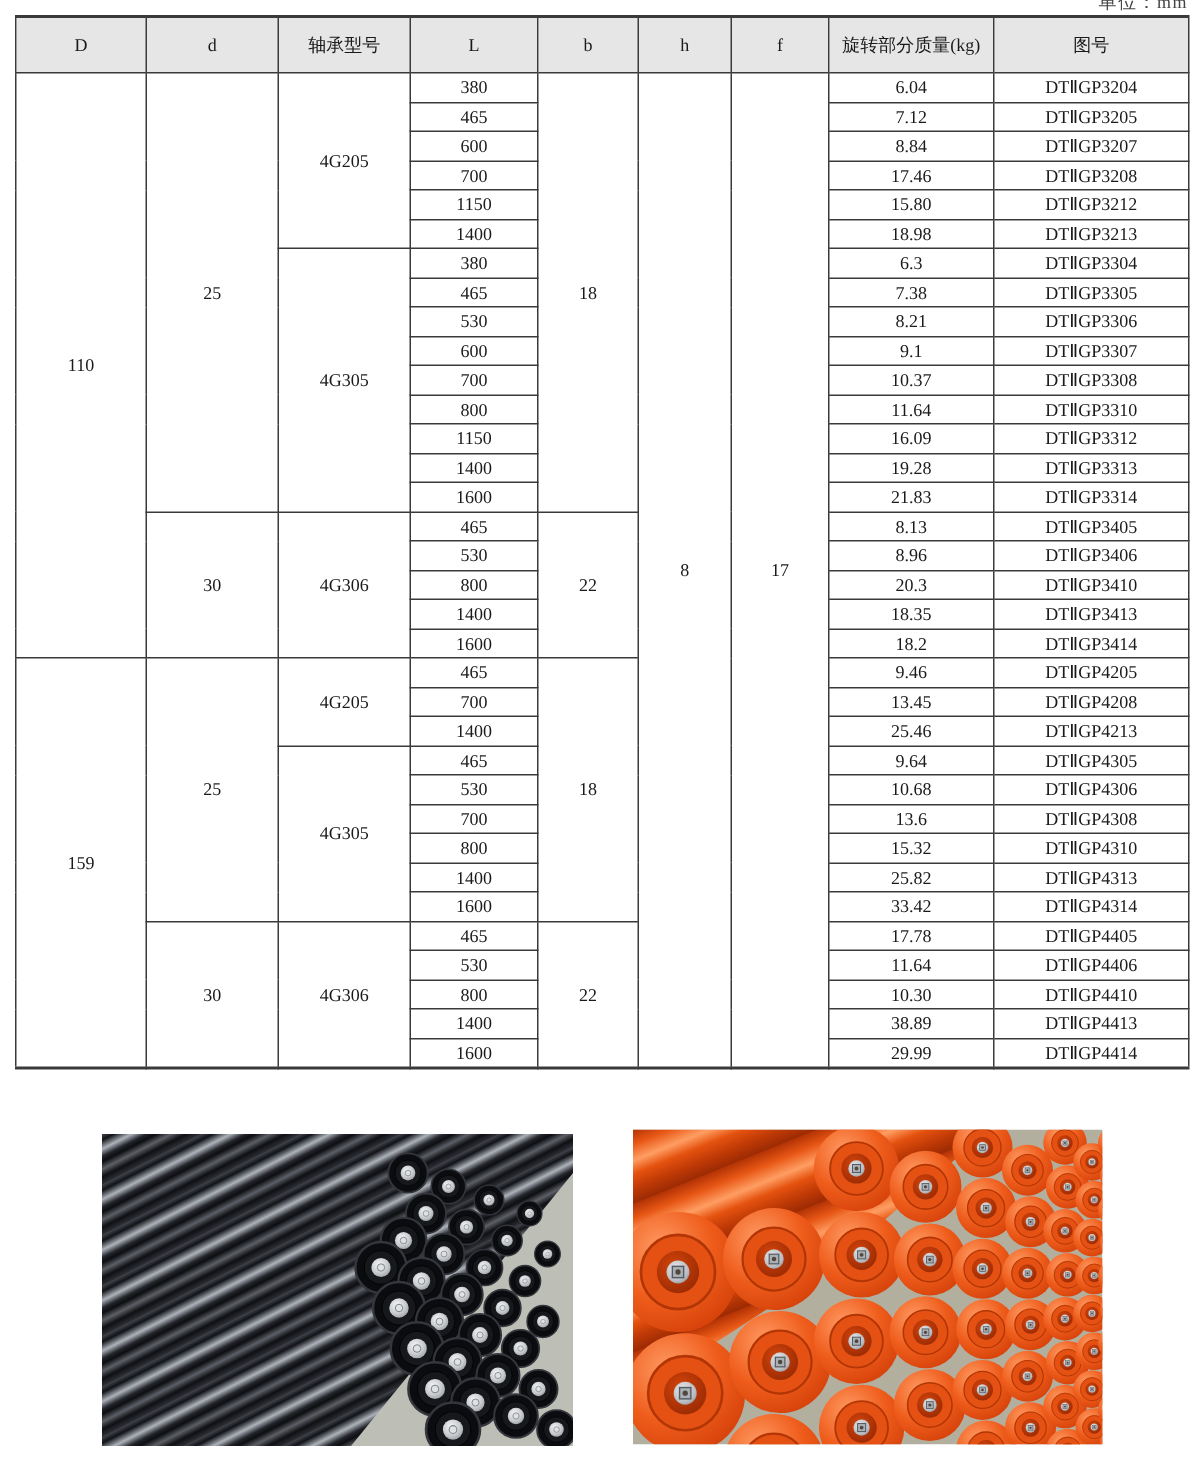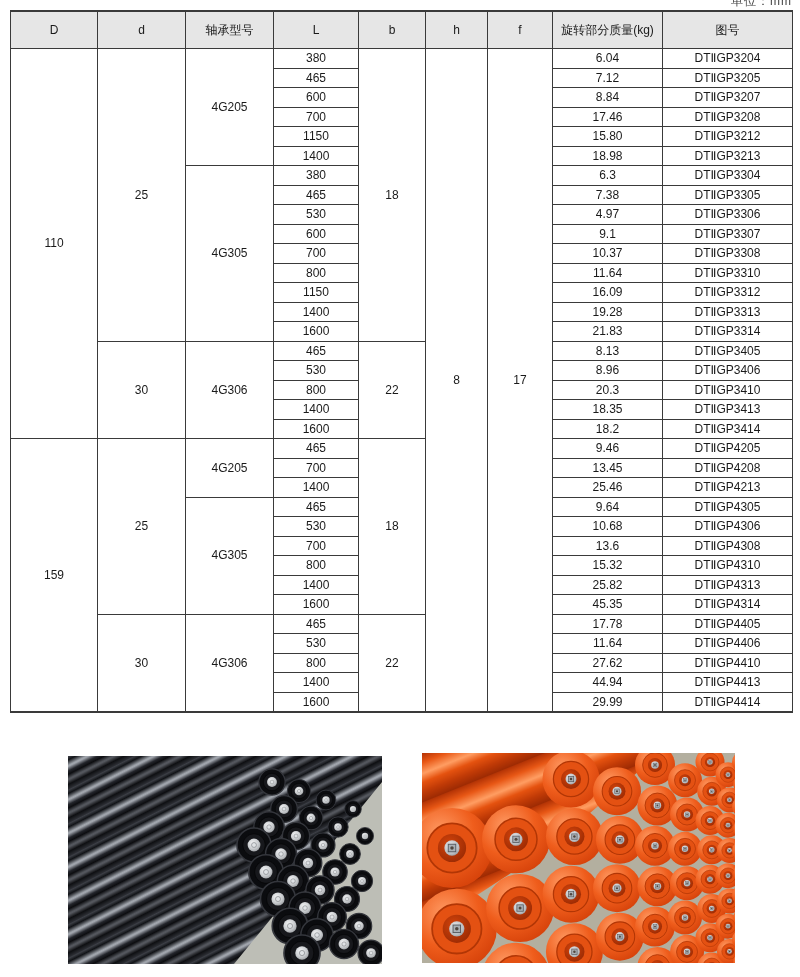--- a/index.html
+++ b/index.html
@@ -1,17 +1,17 @@
 <!DOCTYPE html>
 <html style="--line: #3a3a3a; --header-bg: #e6e6e6; --roller-black: #0b0c0f; --roller-orange: #e45112;"><head>
 <meta charset="utf-8">
 <style>
   html,body{margin:0;padding:0;background:#fff;}
   .page{position:relative;width:800px;height:977px;background:#fff;overflow:hidden;
-        font-family:Liberation Sans, sans-serif;}
+        font-family:Liberation Serif, serif;}
   .unit-label{position:absolute;top:-7px;right:8px;font-size:12px;color:#444;letter-spacing:1px;}
   table.spec{position:absolute;left:10px;top:10px;width:782px;border-collapse:collapse;
              table-layout:fixed;font-size:12px;color:#1a1a1a;
              border-top:2px solid var(--line,#3a3a3a);border-bottom:2px solid var(--line,#3a3a3a);}
   table.spec th, table.spec td{border:1px solid var(--line,#3a3a3a);text-align:center;
              padding:0;overflow:hidden;white-space:nowrap;}
   table.spec thead th{height:36px;background:var(--header-bg,#e6e6e6);font-weight:normal;font-size:12px;}
   table.spec tbody td{height:18.5px;line-height:18.5px;background:#fff;}
   .photo{position:absolute;display:block;}
   #photo-left{left:68px;top:756px;}
@@ -92,21 +92,21 @@
           <td>6.3</td>
           <td>DTⅡGP3304</td>
         </tr>
         <tr>
           <td>465</td>
           <td>7.38</td>
           <td>DTⅡGP3305</td>
         </tr>
         <tr>
           <td>530</td>
-          <td>4.97</td>
+          <td>8.21</td>
           <td>DTⅡGP3306</td>
         </tr>
         <tr>
           <td>600</td>
           <td>9.1</td>
           <td>DTⅡGP3307</td>
         </tr>
         <tr>
           <td>700</td>
           <td>10.37</td>
@@ -200,44 +200,44 @@
           <td>15.32</td>
           <td>DTⅡGP4310</td>
         </tr>
         <tr>
           <td>1400</td>
           <td>25.82</td>
           <td>DTⅡGP4313</td>
         </tr>
         <tr>
           <td>1600</td>
-          <td>45.35</td>
+          <td>33.42</td>
           <td>DTⅡGP4314</td>
         </tr>
         <tr>
           <td rowspan="5">30</td>
           <td rowspan="5">4G306</td>
           <td>465</td>
           <td rowspan="5">22</td>
           <td>17.78</td>
           <td>DTⅡGP4405</td>
         </tr>
         <tr>
           <td>530</td>
           <td>11.64</td>
           <td>DTⅡGP4406</td>
         </tr>
         <tr>
           <td>800</td>
-          <td>27.62</td>
+          <td>10.30</td>
           <td>DTⅡGP4410</td>
         </tr>
         <tr>
           <td>1400</td>
-          <td>44.94</td>
+          <td>38.89</td>
           <td>DTⅡGP4413</td>
         </tr>
         <tr>
           <td>1600</td>
           <td>29.99</td>
           <td>DTⅡGP4414</td>
         </tr>
       </tbody>
   </table>
 

